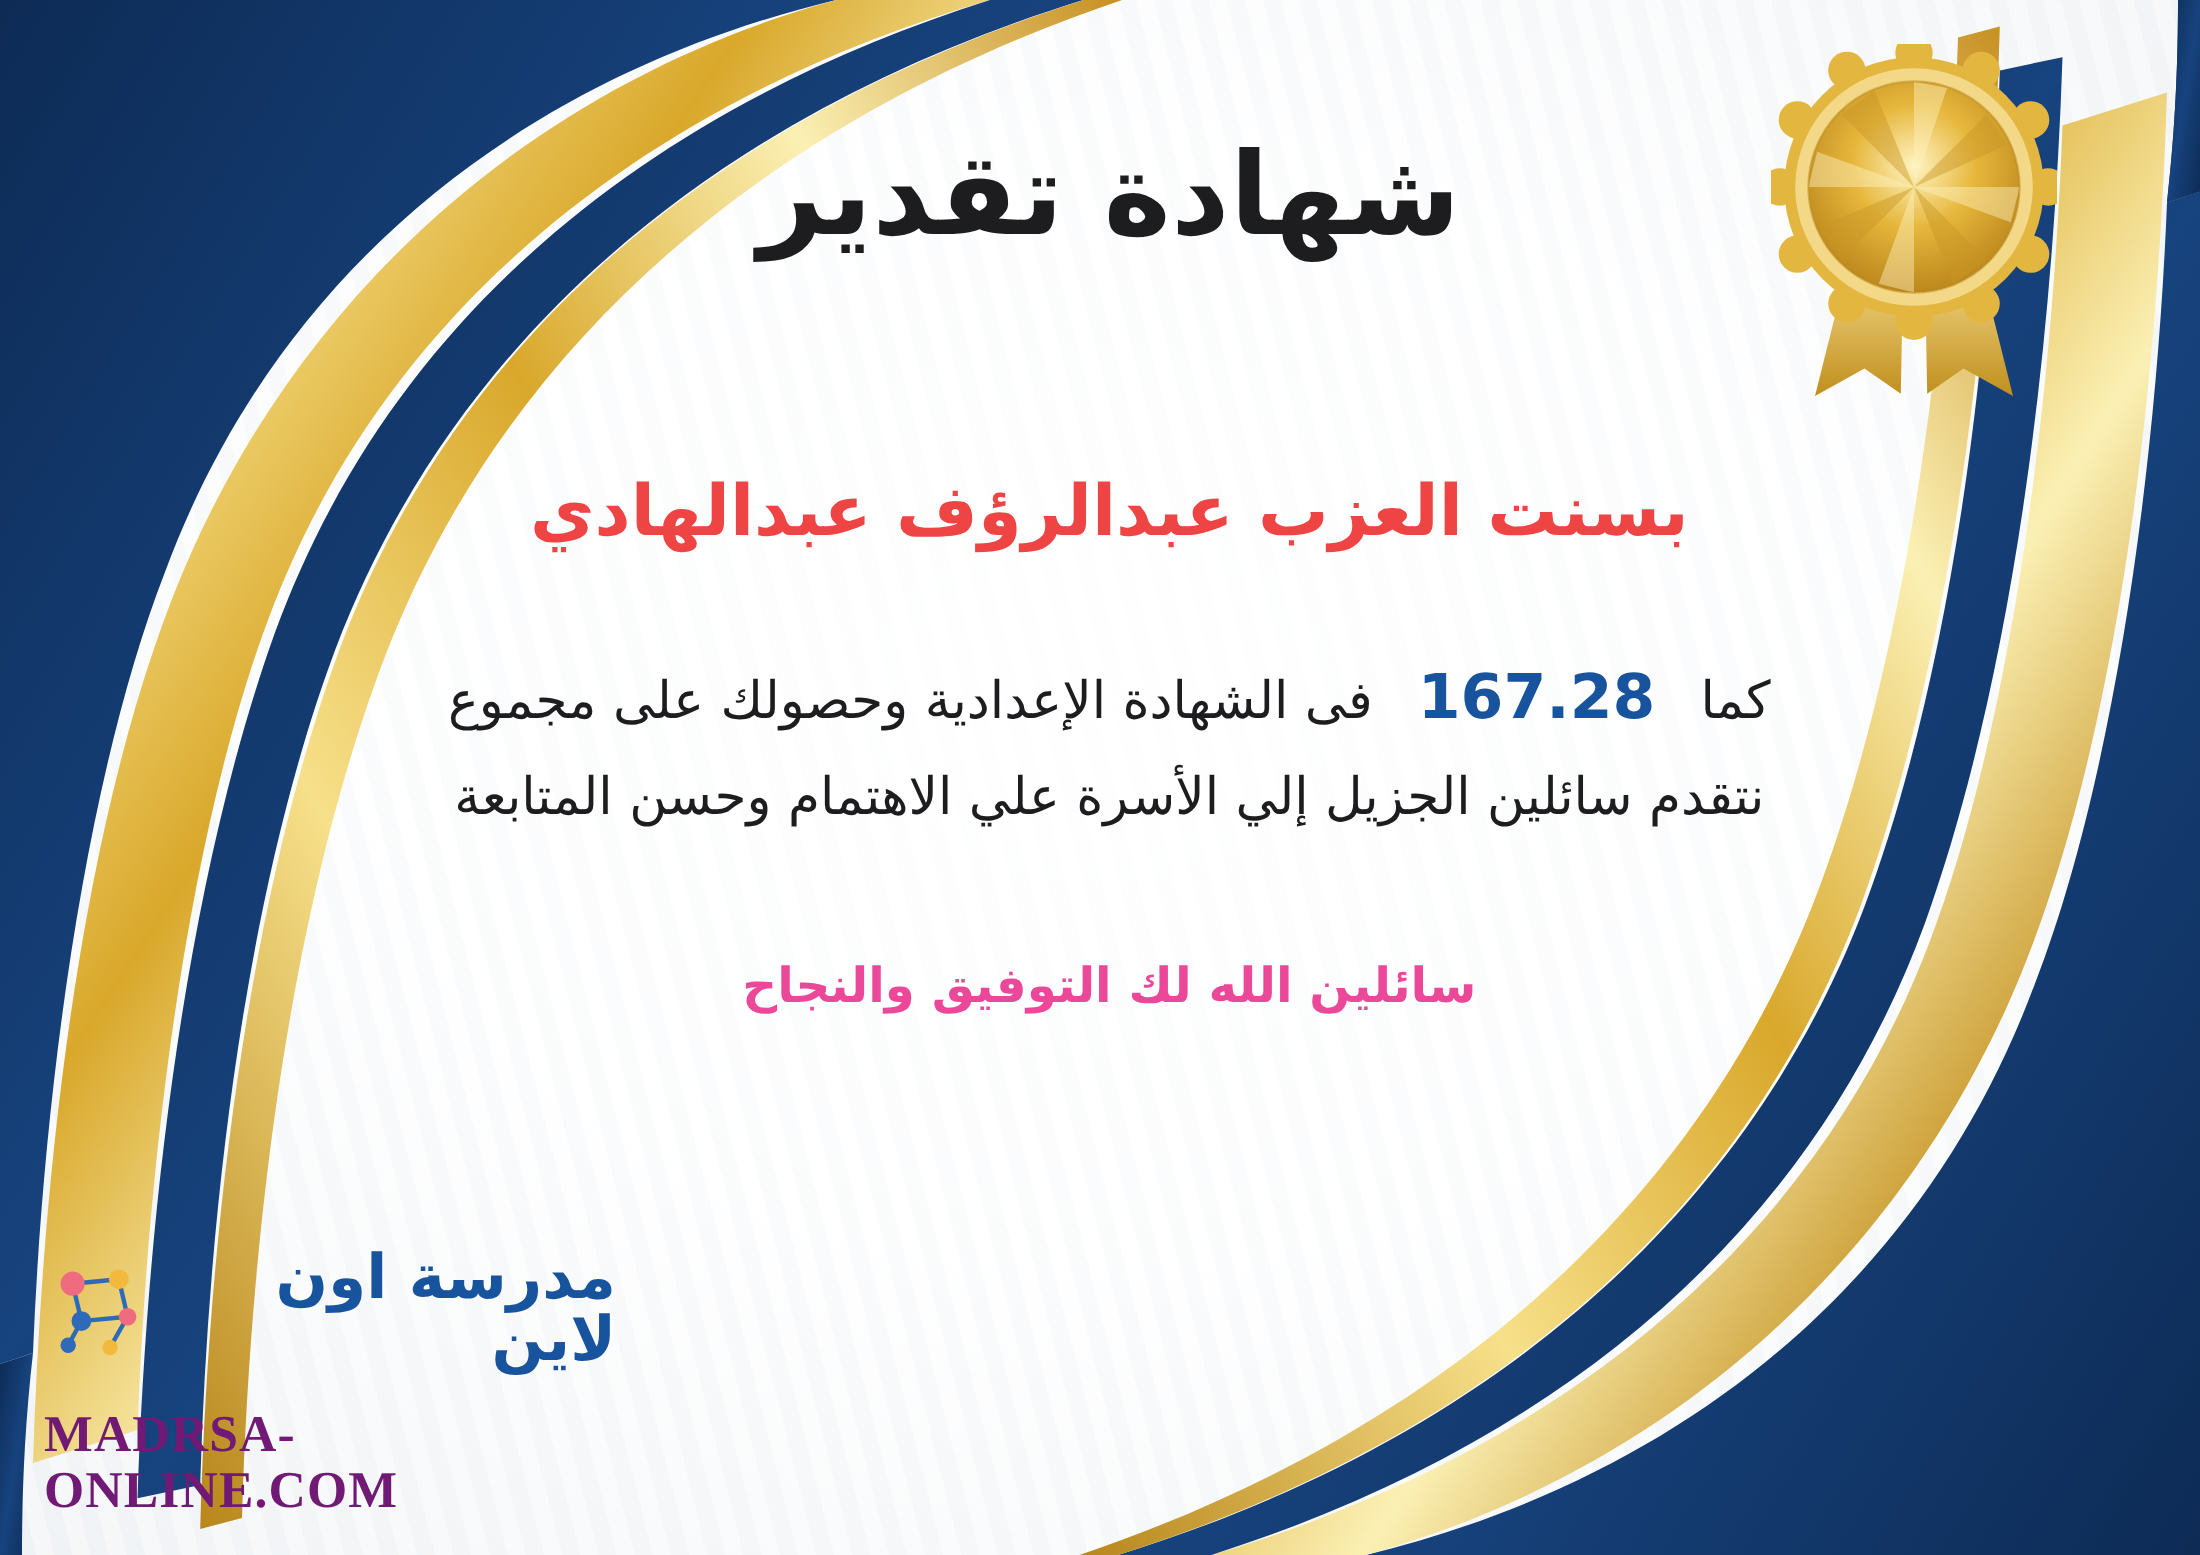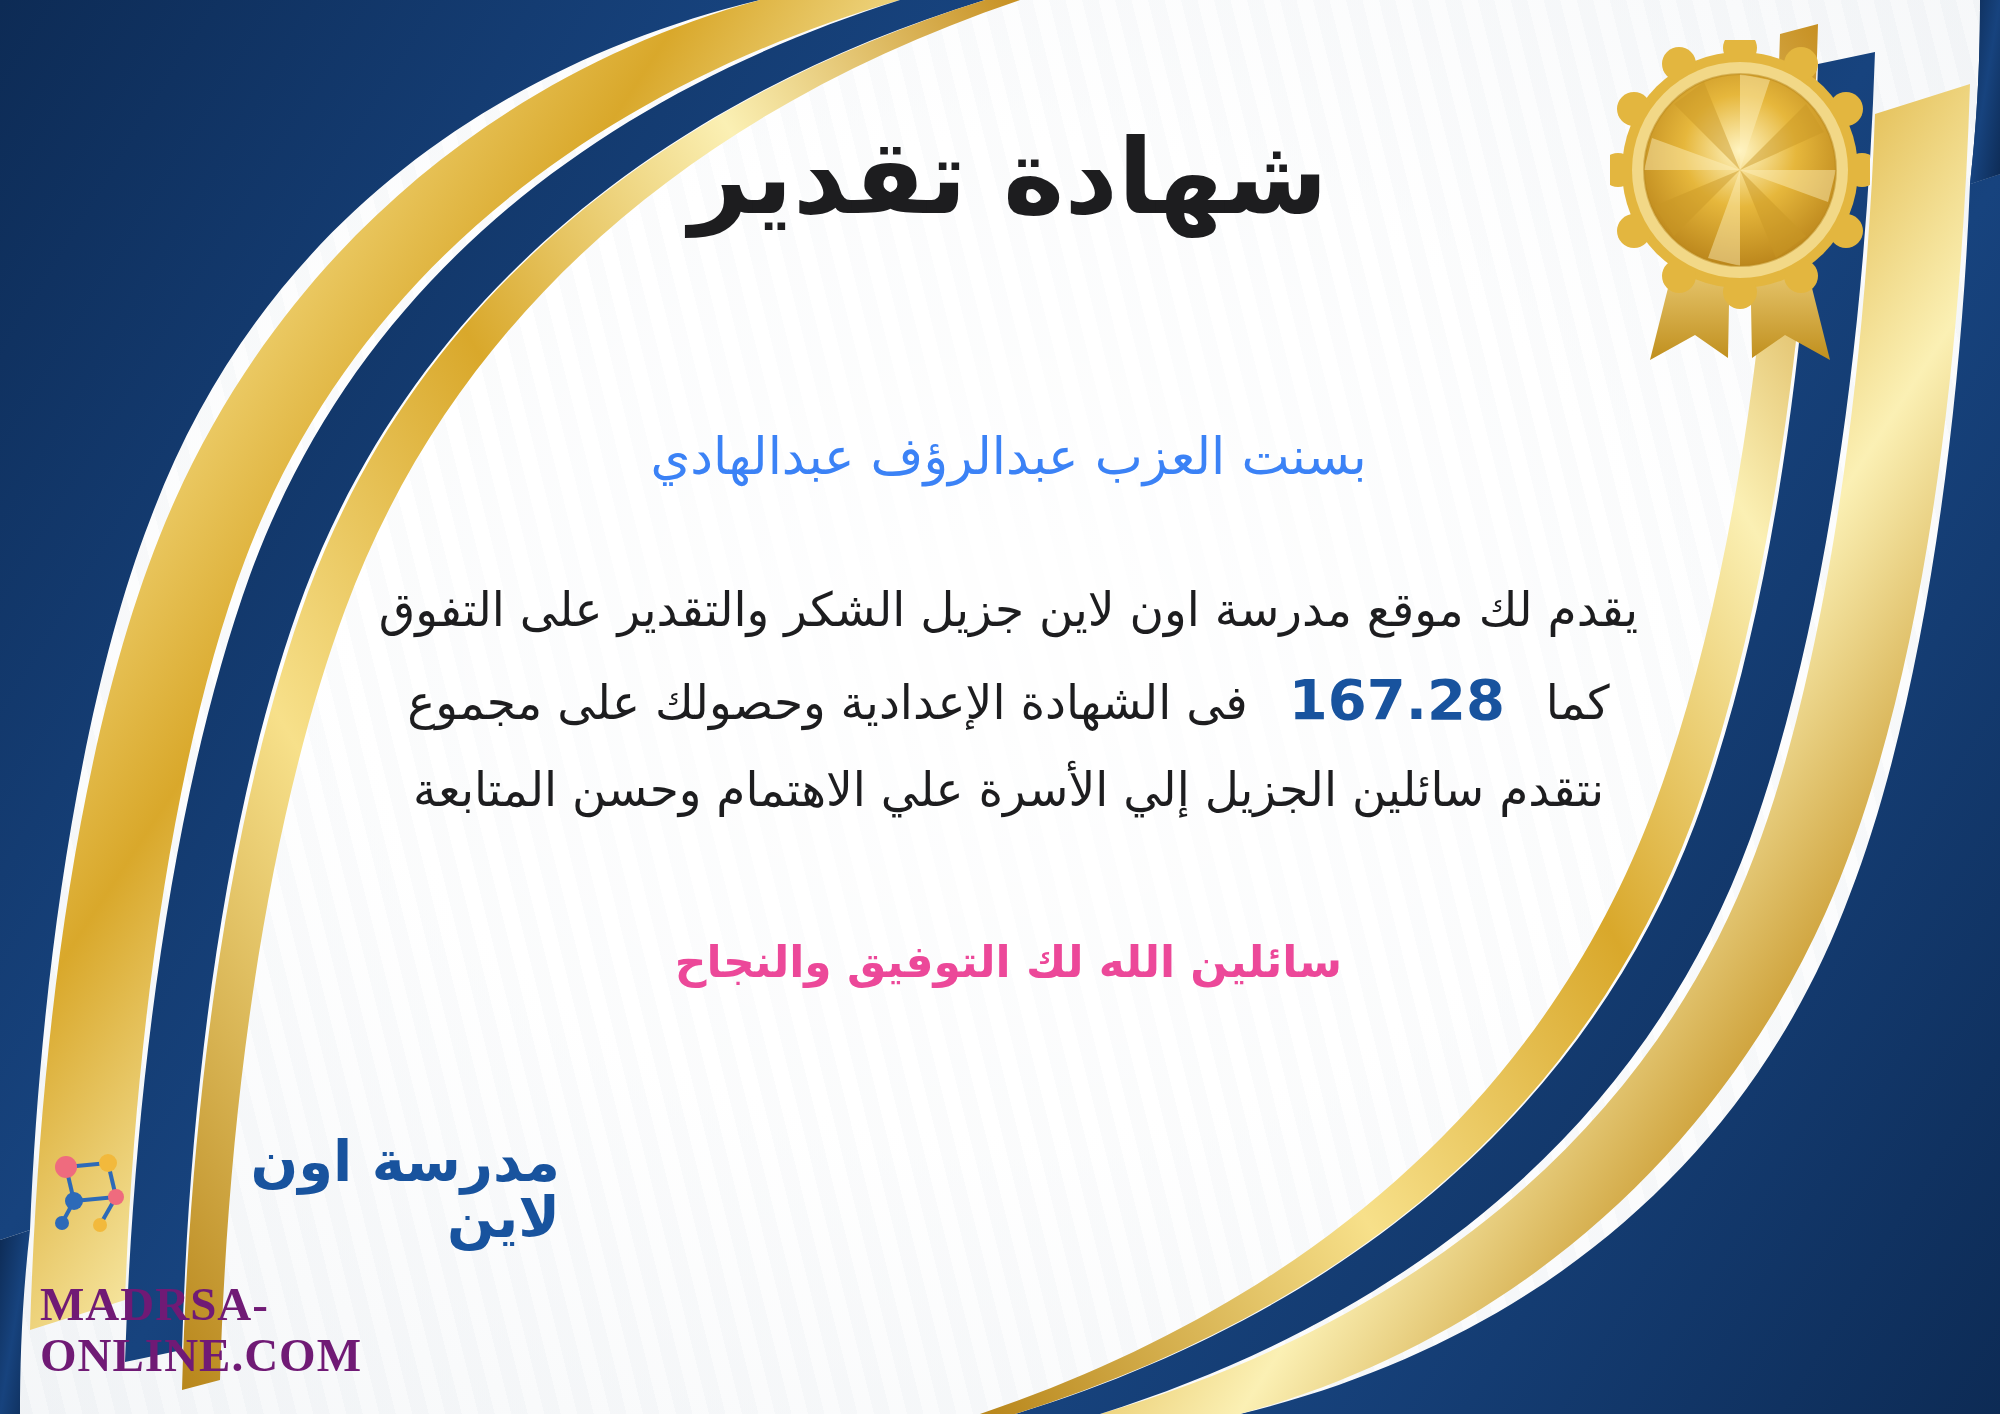--- a/index.html
+++ b/index.html
@@ -64,23 +64,23 @@
     margin-top: 120px;
     font-size: 104px;
     font-weight: 700;
     color: #1d1d1f;
     letter-spacing: 0px;
     line-height: 1.1;
   }
 
   .recipient-name {
     margin-top: 190px;
-    font-size: 51px;
-    font-weight: 400;
-    color: #3b82f6;
+    font-size: 64px;
+    font-weight: 700;
+    color: #ef4444;
     line-height: 1.3;
     max-width: 1560px;
   }
 
   .body-text {
     margin-top: 78px;
     font-size: 47px;
     font-weight: 400;
     color: #1d1d1f;
     line-height: 1.75;
@@ -258,21 +258,20 @@
     </g>
   </svg>
 
   <div class="content">
 
     <div class="cert-title">شهادة تقدير</div>
 
     <div class="recipient-name">بسنت العزب عبدالرؤف عبدالهادي</div>
 
     <div class="body-text">
-      <span class="body-line">يقدم لك موقع مدرسة اون لاين جزيل الشكر  والتقدير على التفوق</span>
       <span class="body-line">
         <span>كما</span>
         <span class="score">167.28</span>
         <span>فى الشهادة الإعدادية وحصولك على مجموع</span>
       </span>
       <span class="body-line">نتقدم  سائلين الجزيل إلي الأسرة علي الاهتمام وحسن المتابعة</span>
     </div>
 
     <div class="wish-text">سائلين الله لك التوفيق  والنجاح</div>
   </div>

